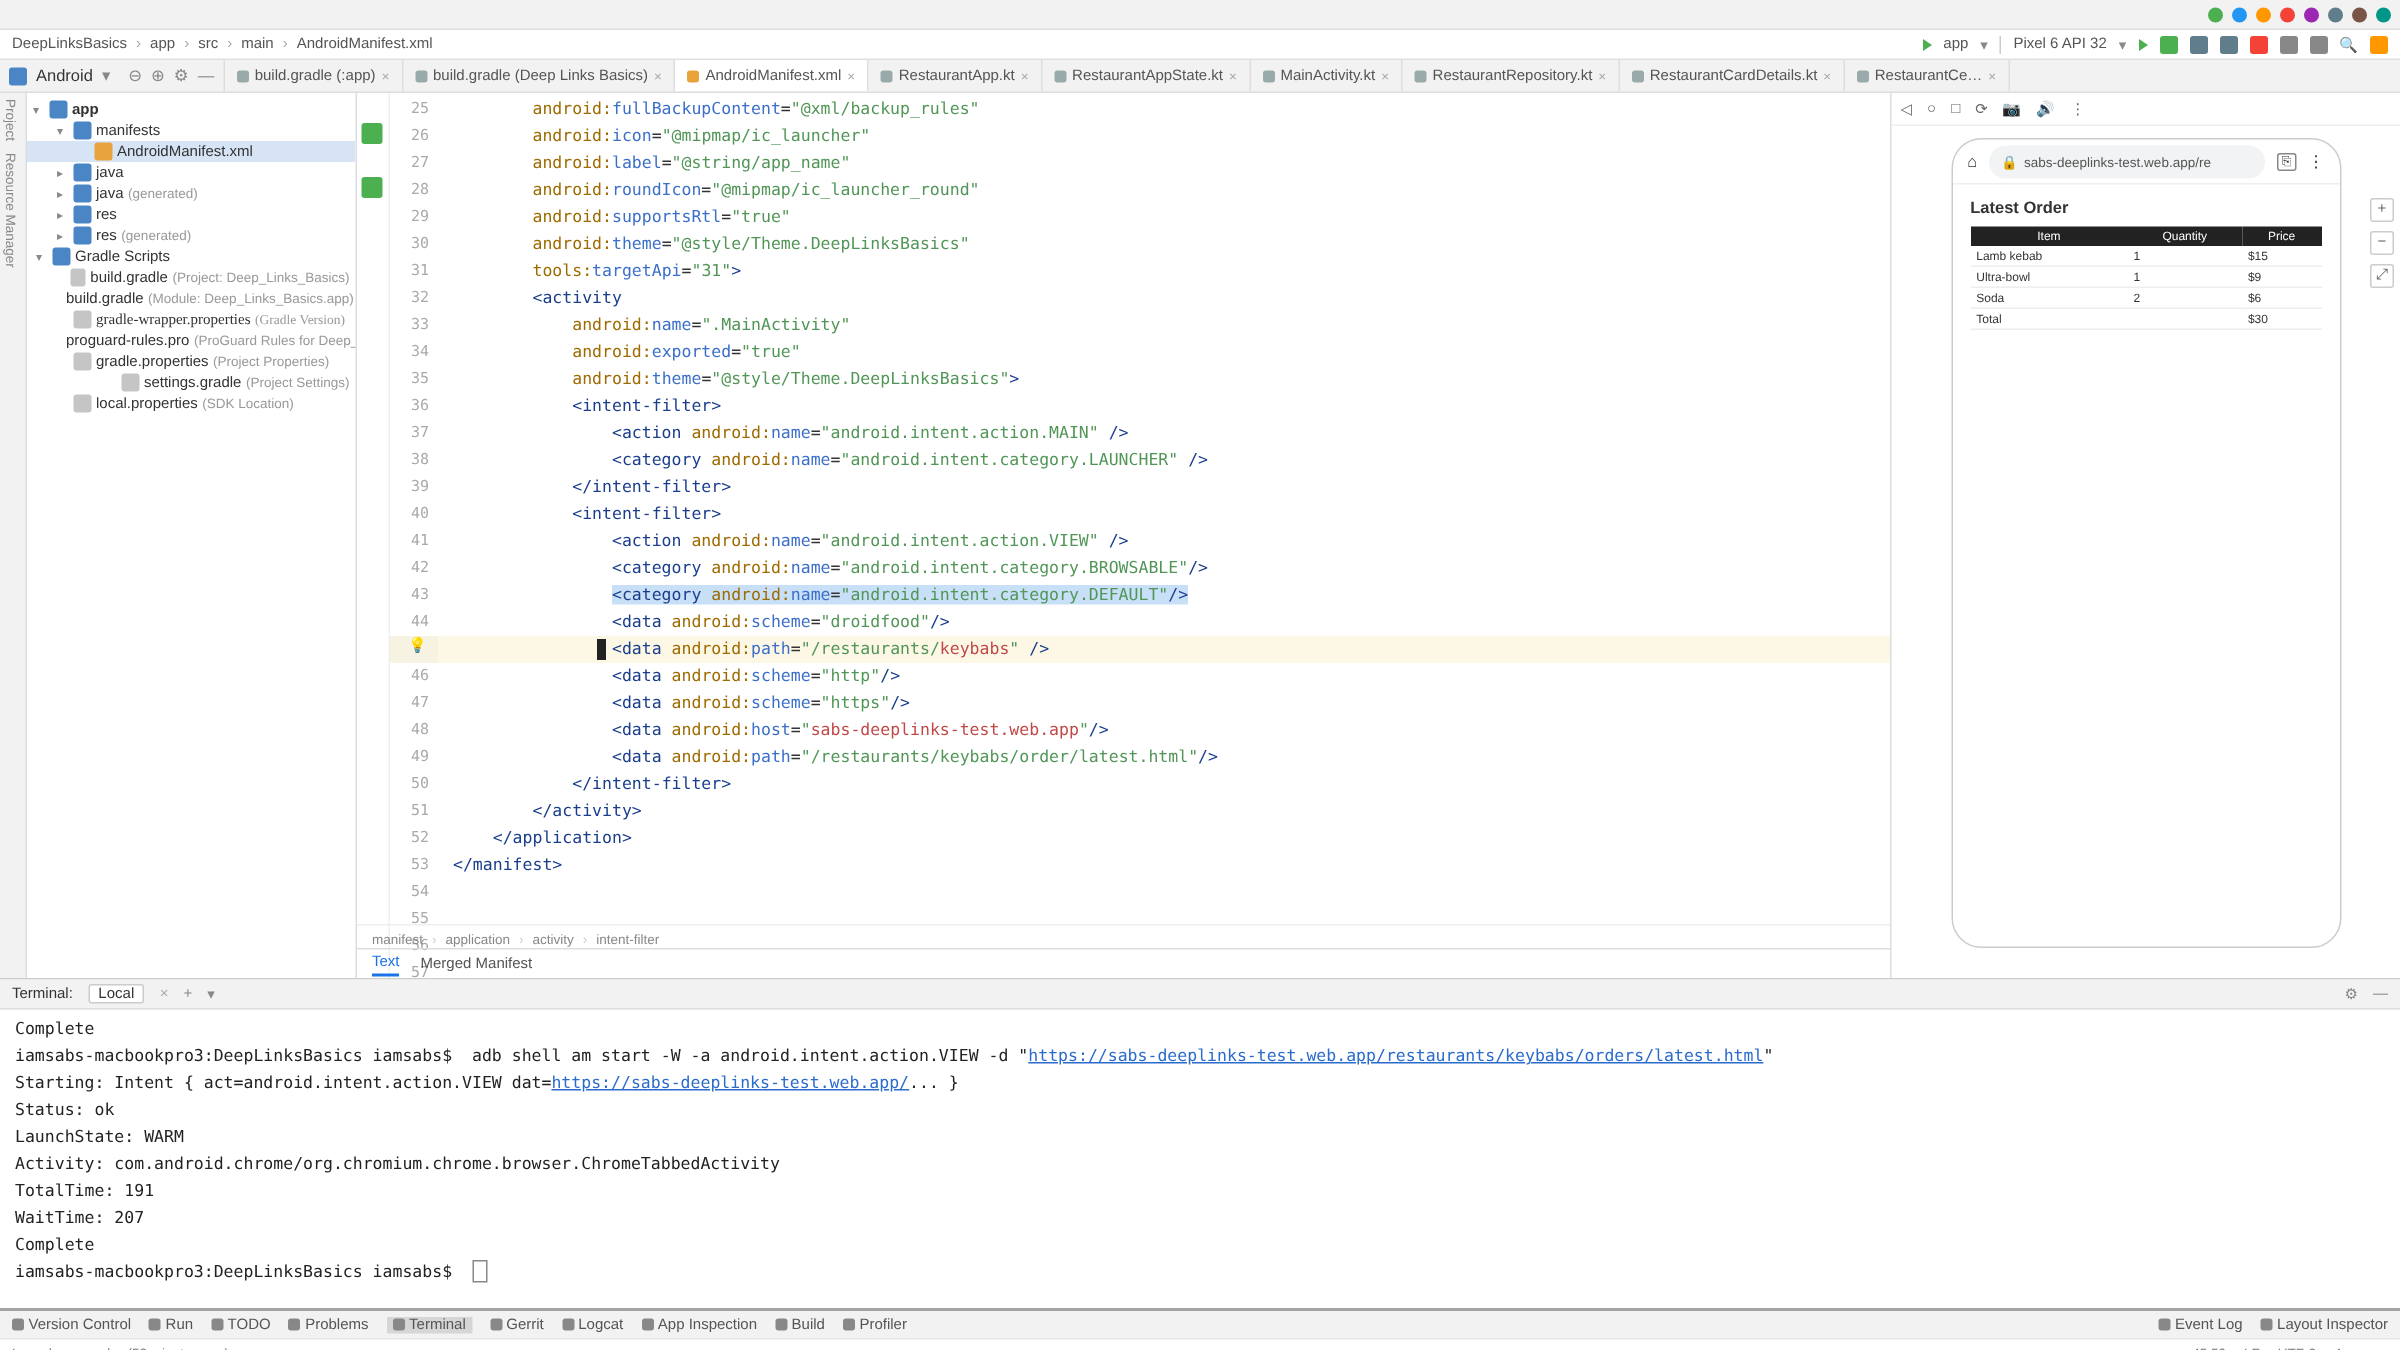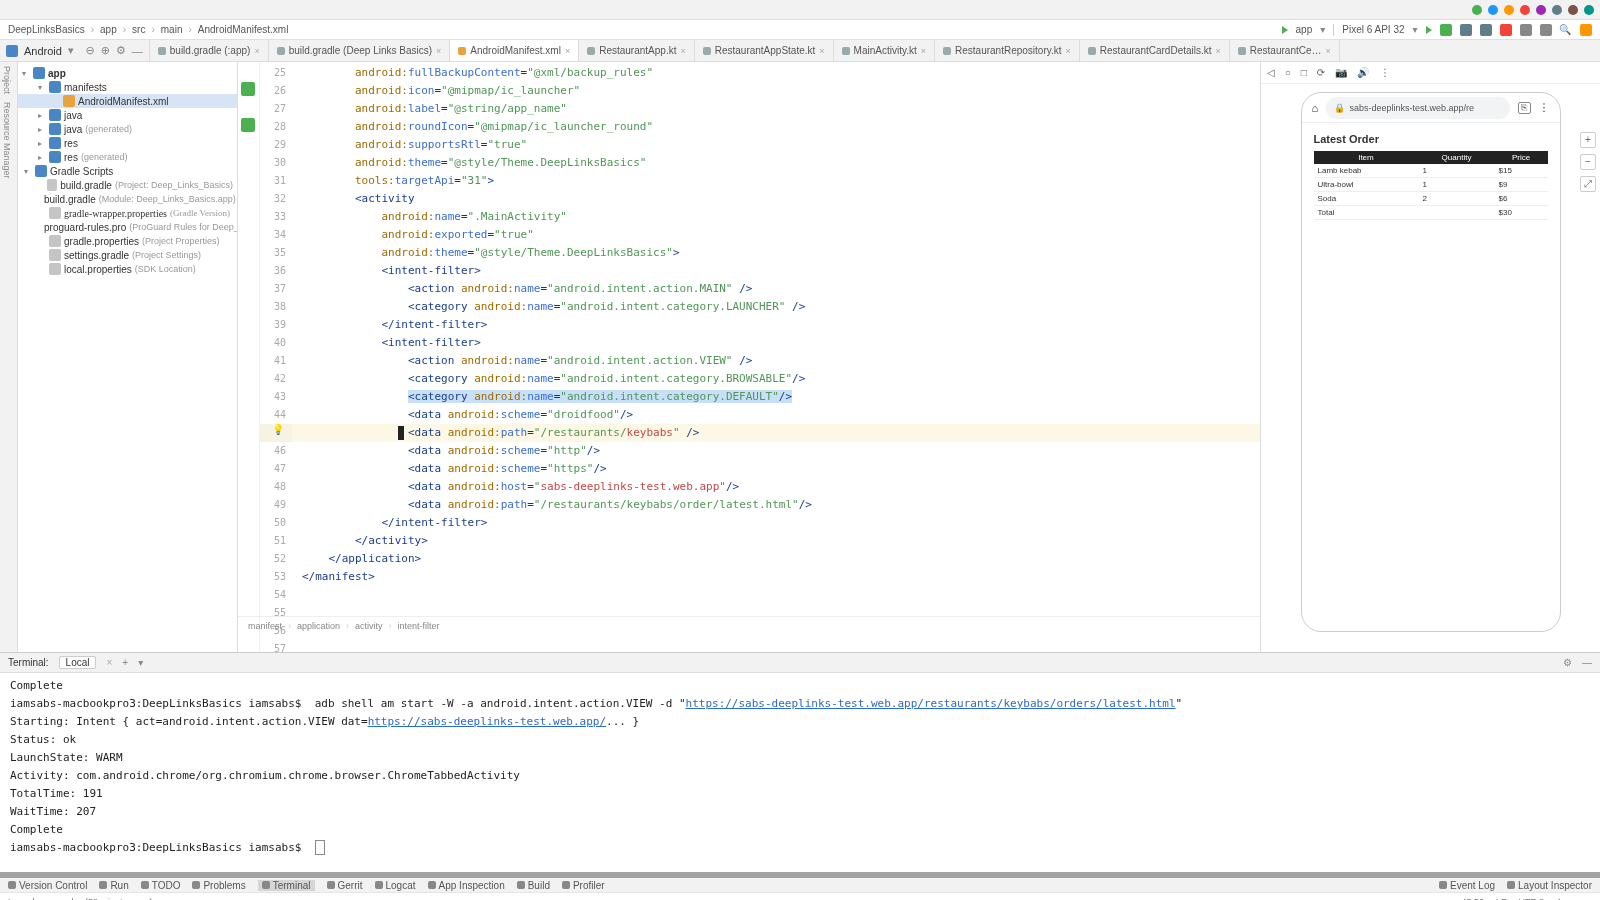--- a/index.html
+++ b/index.html
@@ -53,21 +53,21 @@
 .order-table th { background:#222; color:#fff; padding:2px 4px; font-weight:500; }
 .order-table td { padding:2px 4px; border-bottom:1px solid #eee; }
 .breadcrumb-editor { height:18px; border-top:1px solid #eee; display:flex; align-items:center; padding:0 10px; gap:6px; font-size:9px; color:#888; }
 .editor-bottom-tabs { height:20px; border-top:1px solid #ddd; display:flex; align-items:center; padding:0 10px; gap:14px; font-size:10px; }
 .editor-bottom-tabs .sub-tab { cursor:pointer; color:#555; padding:2px 0; }
 .editor-bottom-tabs .sub-tab.active { color:#1a73e8; border-bottom:2px solid #1a73e8; }
 .terminal-panel { height:220px; background:#fff; border-top:1px solid #ccc; display:flex; flex-direction:column; }
 .terminal-header { height:20px; background:#f2f2f2; border-bottom:1px solid #ddd; display:flex; align-items:center; padding:0 8px; gap:10px; font-size:10px; }
 .terminal-body { flex:1; font-family:Menlo,Consolas,monospace; font-size:11px; line-height:18px; padding:4px 10px; color:#222; white-space:pre; overflow:hidden; }
 .terminal-body a { color:#2a6bcc; text-decoration:underline; }
-.bottom-toolbar { height:20px; background:#f2f2f2; border-top:6px solid #a3a3a3; display:flex; align-items:center; padding:0 8px; gap:12px; font-size:10px; color:#555; }
+.bottom-toolbar { height:20px; background:#f2f2f2; border-top:2px solid #a3a3a3; display:flex; align-items:center; padding:0 8px; gap:12px; font-size:10px; color:#555; }
 .bottom-toolbar .item { display:flex; align-items:center; gap:3px; cursor:pointer; }
 .bottom-toolbar .spacer { flex:1; }
 .status-bar { height:18px; background:#fff; border-top:1px solid #e5e5e5; display:flex; align-items:center; padding:0 8px; font-size:9px; color:#777; justify-content:space-between; }
 .status-bar .right { display:flex; gap:12px; }
 .icon-sq { width:12px; height:12px; display:inline-block; background:#888; border-radius:2px; }
 .run-triangle { width:0; height:0; border-left:6px solid #4caf50; border-top:4px solid transparent; border-bottom:4px solid transparent; display:inline-block; }
 .emu-side-controls { position:absolute; right:4px; top:70px; display:flex; flex-direction:column; gap:6px; }
 .emu-side-controls .btn { width:16px; height:16px; background:#fff; border:1px solid #ccc; border-radius:2px; font-size:10px; text-align:center; line-height:14px; color:#666; cursor:pointer; }
 .green-flag { position:absolute; width:14px; height:14px; background:#4caf50; border-radius:2px; }
 .bulb { color:#e8b339; position:absolute; font-size:10px; }
@@ -257,21 +257,21 @@
           <span class="ic ic-file"></span>
           <span>proguard-rules.pro</span>
           <span class="dim"> (ProGuard Rules for Deep_Lin</span>
         </div>
         <div class="tree-row" style="padding-left: 20px;">
           <span class="arrow"></span>
           <span class="ic ic-file"></span>
           <span>gradle.properties</span>
           <span class="dim"> (Project Properties)</span>
         </div>
-        <div class="tree-row" style="padding-left: 20px;">
+        <div class="tree-row" style="padding-left: 20px; justify-content: flex-end;">
           <span class="arrow"></span>
           <span class="ic ic-file"></span>
           <span>settings.gradle</span>
           <span class="dim"> (Project Settings)</span>
         </div>
         <div class="tree-row" style="padding-left: 20px;">
           <span class="arrow"></span>
           <span class="ic ic-file"></span>
           <span>local.properties</span>
           <span class="dim"> (SDK Location)</span>
@@ -323,20 +323,26 @@
       <div class="breadcrumb-editor" id="code-crumb">
           <span>manifest</span>
           <span style="color: rgb(204, 204, 204);"> › </span>
           <span>application</span>
           <span style="color: rgb(204, 204, 204);"> › </span>
           <span>activity</span>
           <span style="color: rgb(204, 204, 204);"> › </span>
           <span>intent-filter</span>
         </div>
     </div>
+    <div style="position:absolute;bottom:0;left:0;right:0">
+      <div class="editor-bottom-tabs" id="sub-tabs">
+          <span class="sub-tab active">Text</span>
+          <span class="sub-tab">Merged Manifest</span>
+        </div>
+    </div>
     <div style="position:absolute;left:34px;top:362px" class="bulb">💡</div>
   </div>
 
   <div class="right-emulator" style="position:relative">
     <div class="emu-toolbar">
       <span>◁</span>
       <span>○</span>
       <span>□</span>
       <span>⟳</span>
       <span>📷</span>

